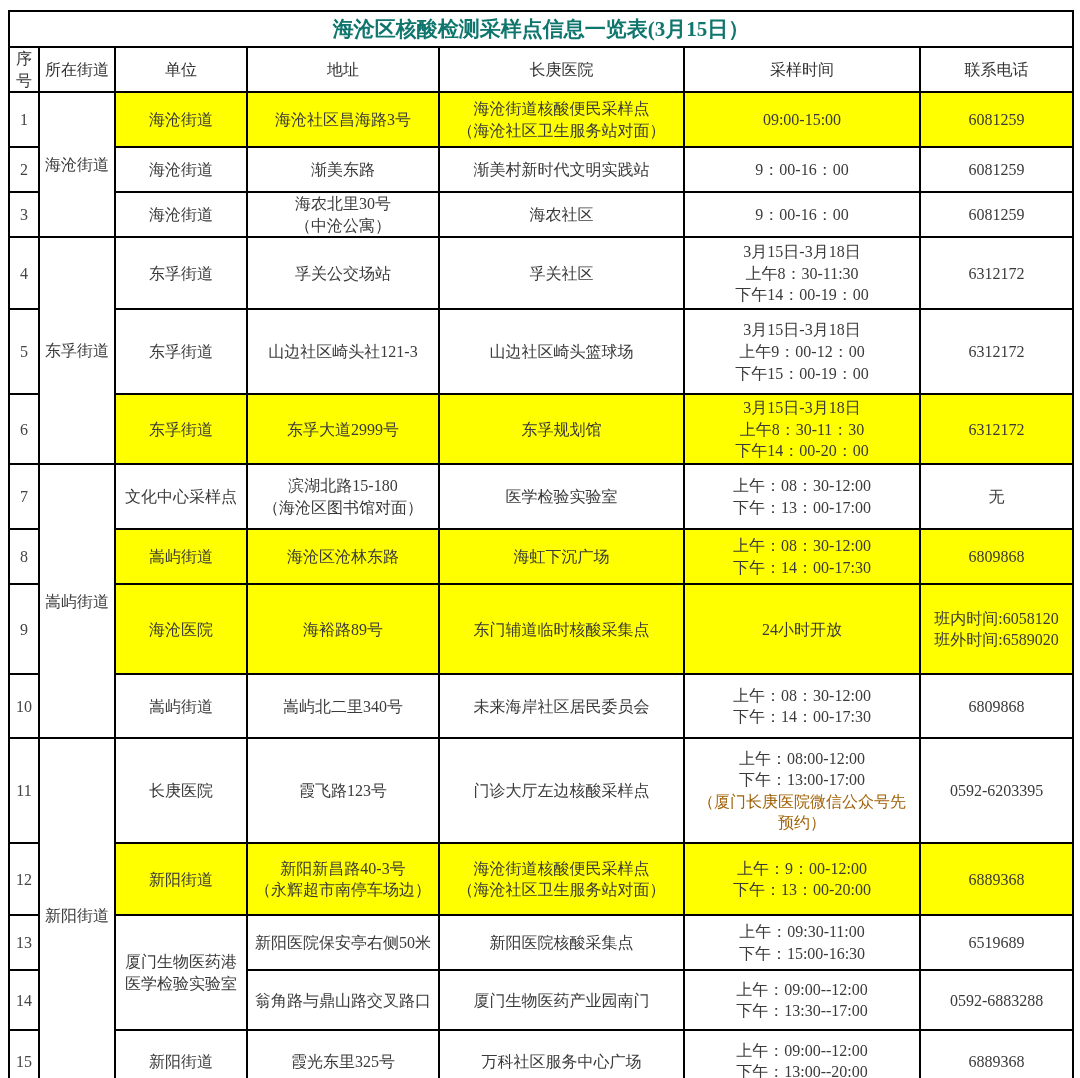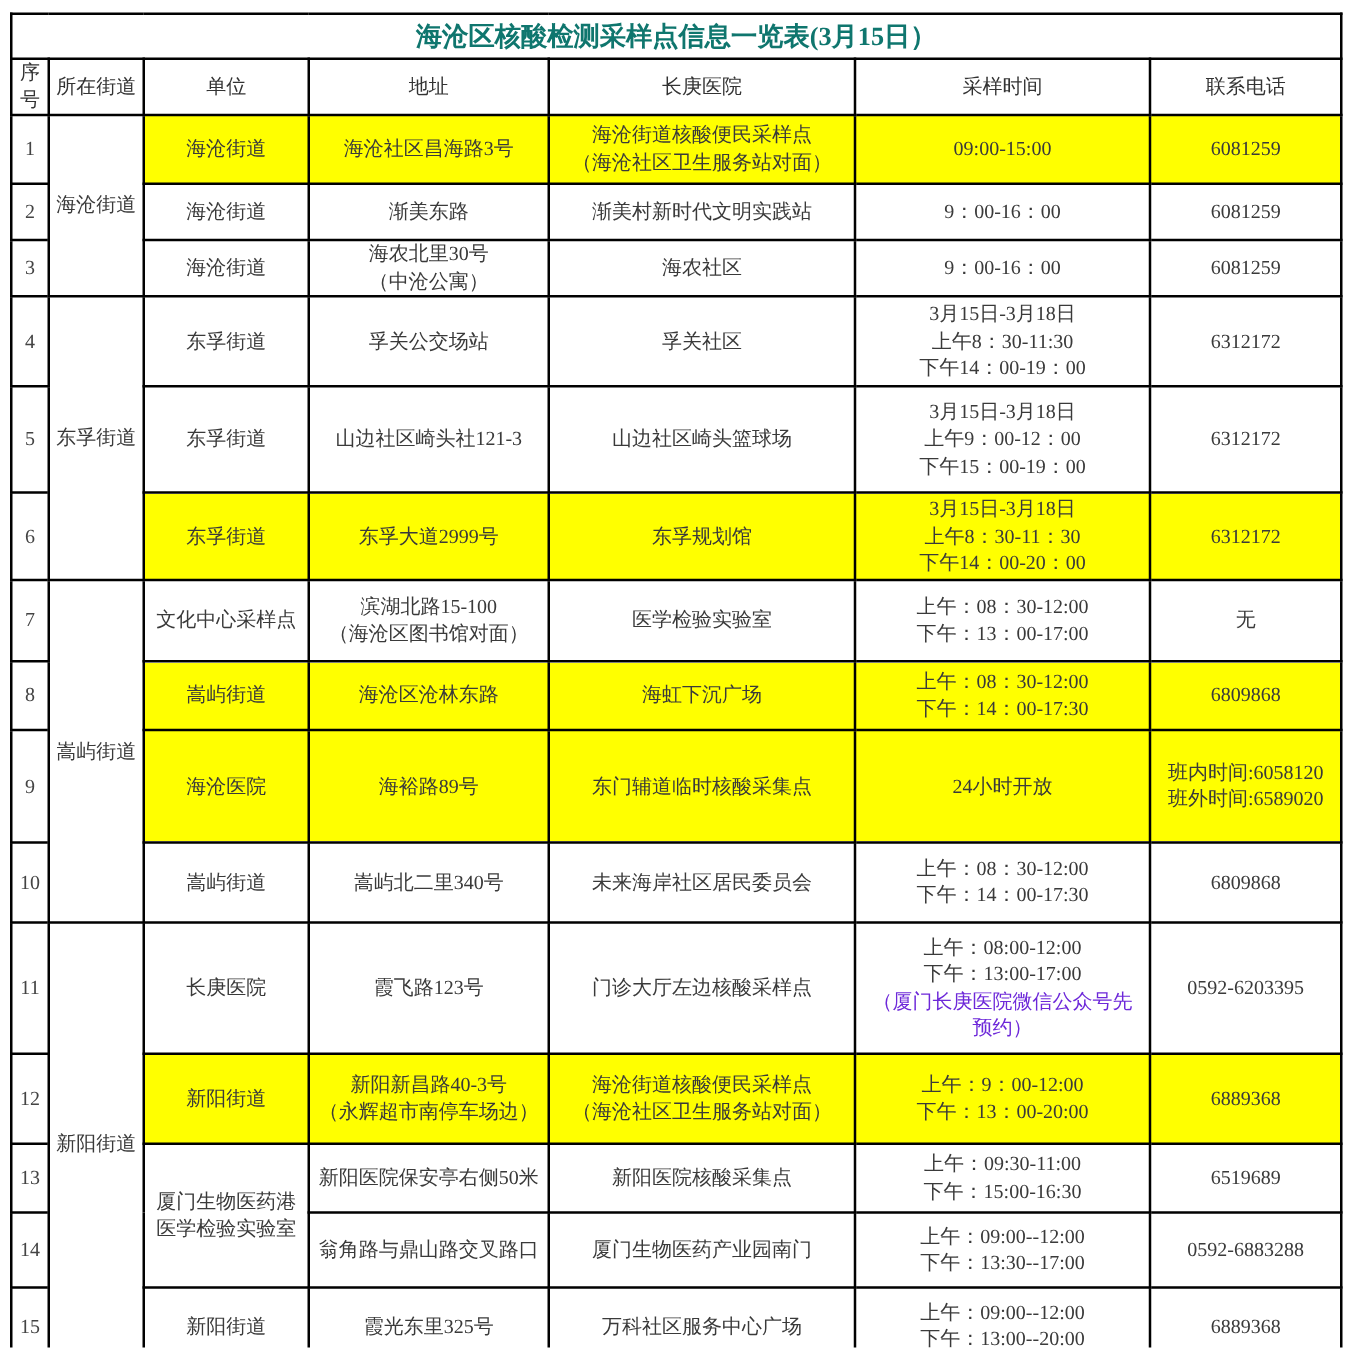--- a/index.html
+++ b/index.html
@@ -3,21 +3,21 @@
 <meta charset="utf-8">
 <style>
   html,body{margin:0;padding:0;background:#ffffff;}
   body{width:1080px;height:1078px;position:relative;font-family:"Liberation Serif", serif;}
   table{border-collapse:collapse;table-layout:fixed;position:absolute;left:8px;top:10px;width:1064px;}
   td,th{border:2px solid #000;text-align:center;vertical-align:middle;padding:0 2px;
         color:#3a3a3a;font-size:16px;line-height:1.35;overflow:hidden;font-weight:normal;}
   .title-cell{font-size:21px;font-weight:bold;color:#0f766e;height:34px;}
   thead th{height:41px;color:#333;}
   .hl{background:#ffff00;}
-  .note{color:#6d28d9;font-family:Liberation Serif, serif;}
+  .note{color:#a16207;font-family:Liberation Serif, serif;}
   .row-no{color:#444;}
 </style>
 </head>
 <body>
 
 <table>
   <colgroup>
     <col style="width:30px">
       <col style="width:76px">
       <col style="width:132px">
@@ -179,21 +179,21 @@
         <td class="row-no">
           <div>7</div>
         </td>
         <td rowspan="4">
           <div>嵩屿街道</div>
         </td>
         <td>
           <div>文化中心采样点</div>
         </td>
         <td>
-          <div>滨湖北路15-100</div>
+          <div>滨湖北路15-180</div>
           <div>（海沧区图书馆对面）</div>
         </td>
         <td>
           <div>医学检验实验室</div>
         </td>
         <td>
           <div>上午：08：30-12:00</div>
           <div>下午：13：00-17:00</div>
         </td>
         <td>

